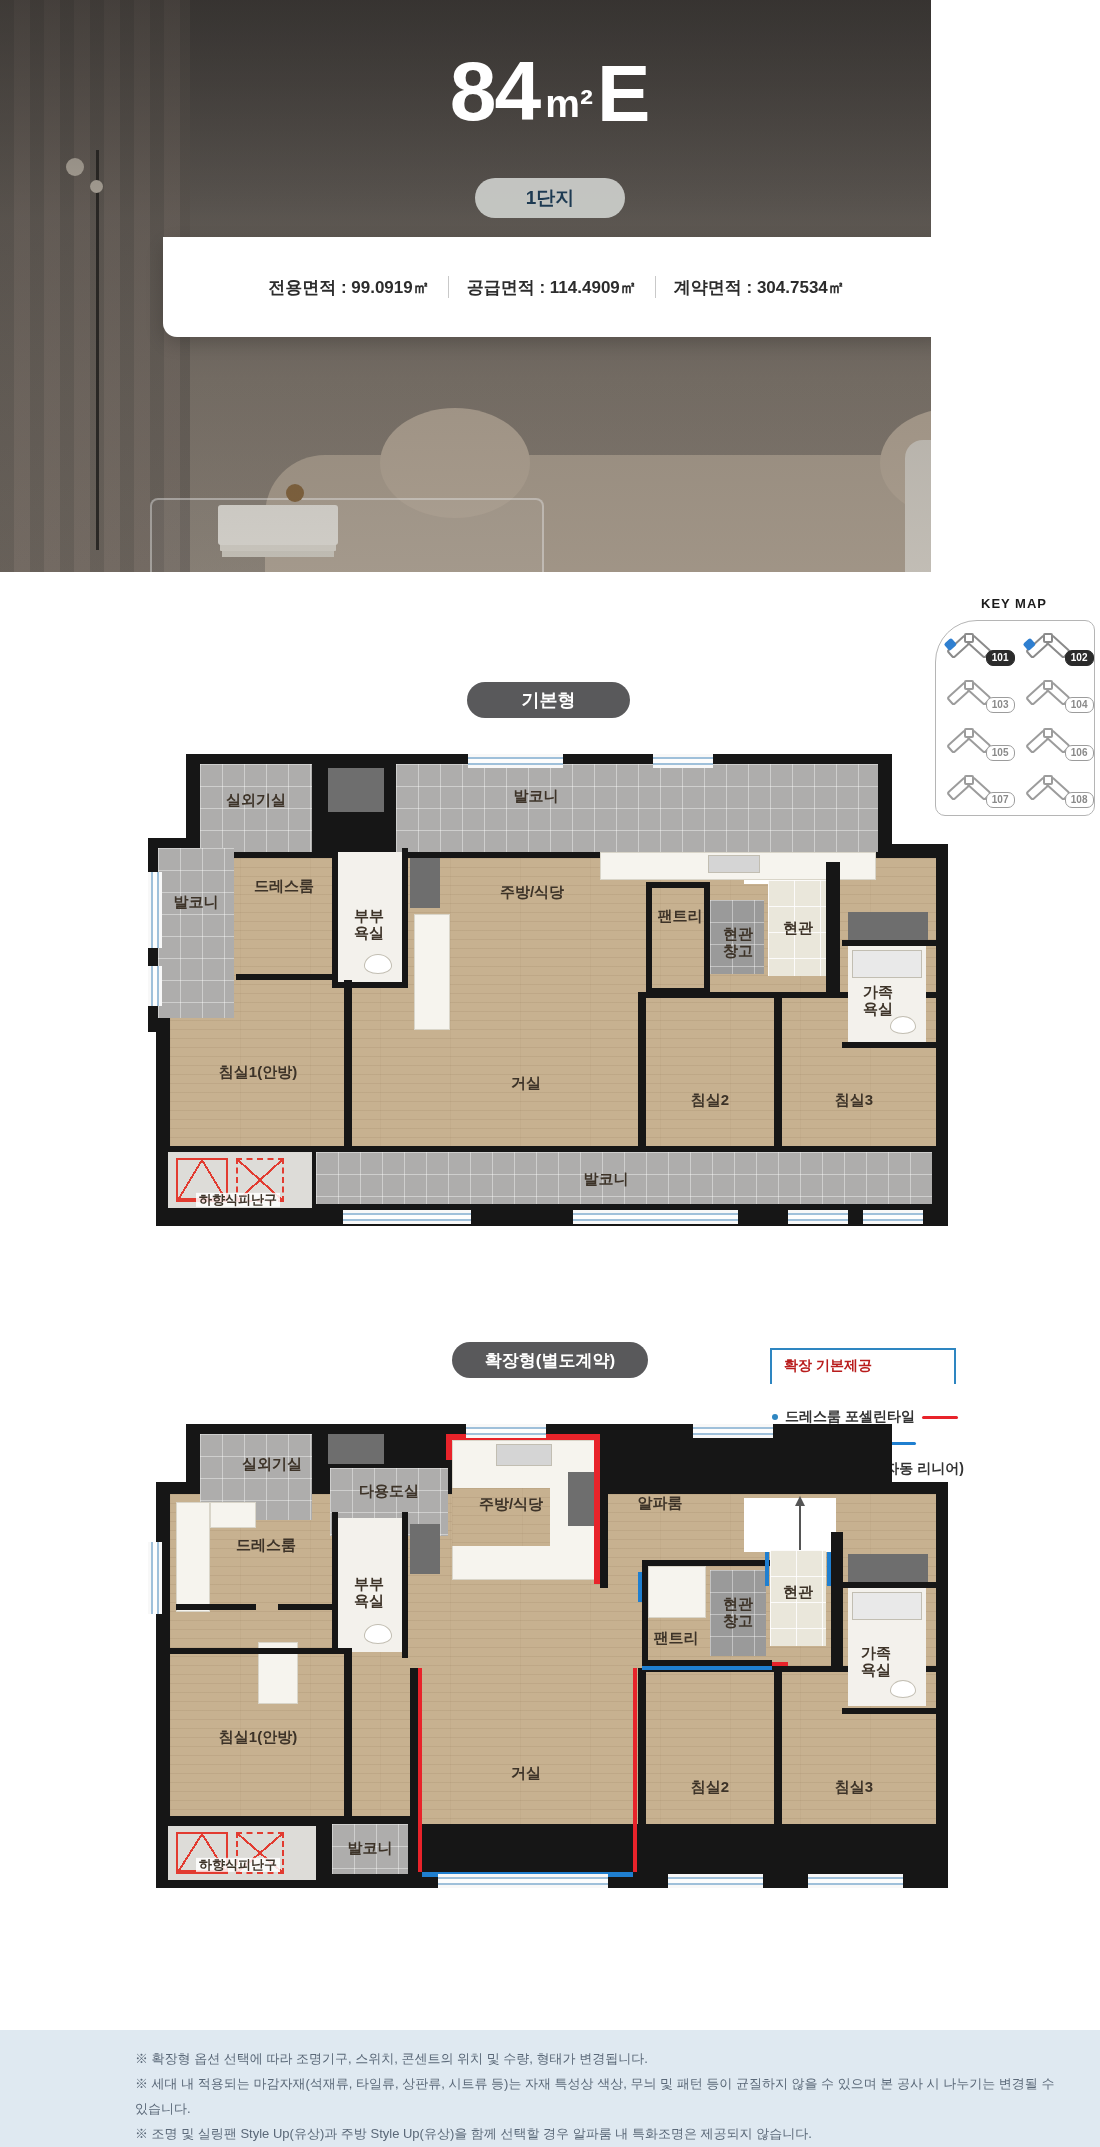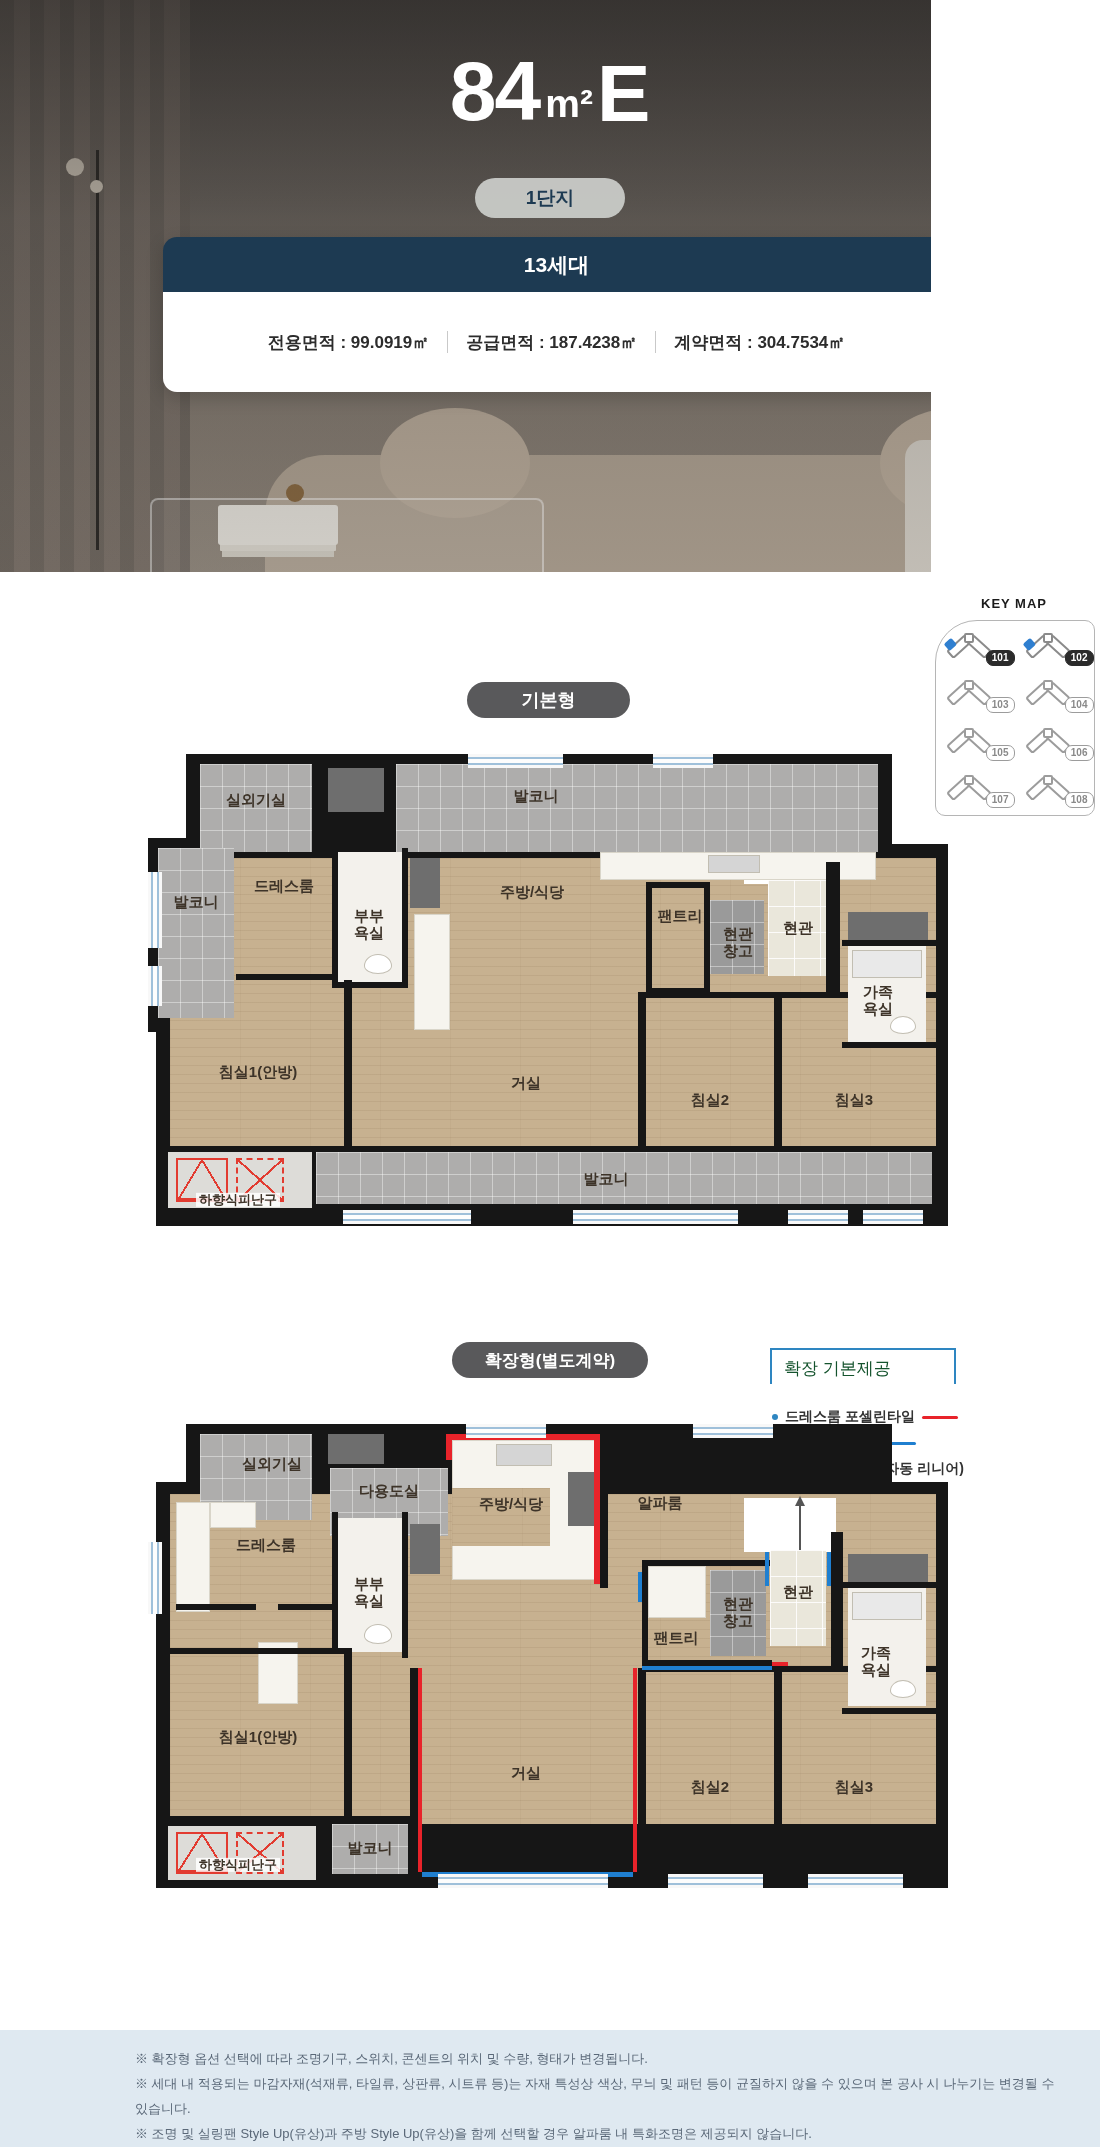--- a/index.html
+++ b/index.html
@@ -41,21 +41,21 @@
   .km-cell{position:relative;width:70px;height:42px;}
   .km-badge{position:absolute;right:-4px;bottom:2px;font-size:10px;font-weight:700;border-radius:7px;padding:1px 5px;line-height:12px;}
   .km-badge.on{background:#2b2b2b;color:#fff;border:1px solid #2b2b2b;}
   .km-badge.off{background:#fff;color:#8a8a8a;border:1px solid #9c9c9c;}
   
   .type-badge{position:absolute;height:36px;border-radius:18px;background:#59595b;color:#fff;
         font-size:18px;font-weight:700;display:flex;align-items:center;justify-content:center;}
   
   .provide-box{position:absolute;left:770px;top:1348px;width:182px;height:34px;
         border-top:2px solid #2e86c1;border-left:2px solid #2e86c1;border-right:2px solid #2e86c1;}
-  .provide-title{margin:7px 0 0 12px;color:#14532d;font-size:17px;font-weight:400;}
+  .provide-title{margin:7px 0 0 12px;color:#b91c1c;font-size:14px;font-weight:700;}
   .provide-list{position:absolute;left:772px;top:1404px;width:300px;}
   .provide-item{display:flex;align-items:center;gap:7px;height:26px;font-size:14px;font-weight:700;color:#333;}
   .dot{width:6px;height:6px;border-radius:50%;background:#2e86c1;flex:0 0 auto;}
   .swatch{width:36px;height:3px;border-radius:2px;}
   
   .blk{position:absolute;background:#161616;}
   .wood{position:absolute;background-color:#c7b190;
         background-image:repeating-linear-gradient(180deg,rgba(110,82,52,.10) 0 1px,transparent 1px 9px),
                          repeating-linear-gradient(90deg,rgba(110,82,52,.05) 0 1px,transparent 1px 70px);}
   .tile{position:absolute;background-color:#aeadac;
@@ -114,25 +114,24 @@
     <div class="hero-dim"></div>
 
     <div class="hero-title">
       <span class="ht-num">84</span>
       <span class="ht-unit">m²</span>
       <span class="ht-letter">E</span>
     </div>
     <div class="complex-badge">1단지</div>
 
     <div class="card">
-      <div class="card-head">13세대</div>
       <div class="card-body">
         <span>전용면적 : 99.0919㎡</span>
         <span class="card-sep"></span>
-        <span>공급면적 : 187.4238㎡</span>
+        <span>공급면적 : 114.4909㎡</span>
         <span class="card-sep"></span>
         <span>계약면적 : 304.7534㎡</span>
       </div>
     </div>
   </div>
 
   <div class="keymap-title">KEY MAP</div>
   <div class="keymap">
     <div class="km-cell">
       <svg width="58" height="40" viewBox="0 0 58 40">

